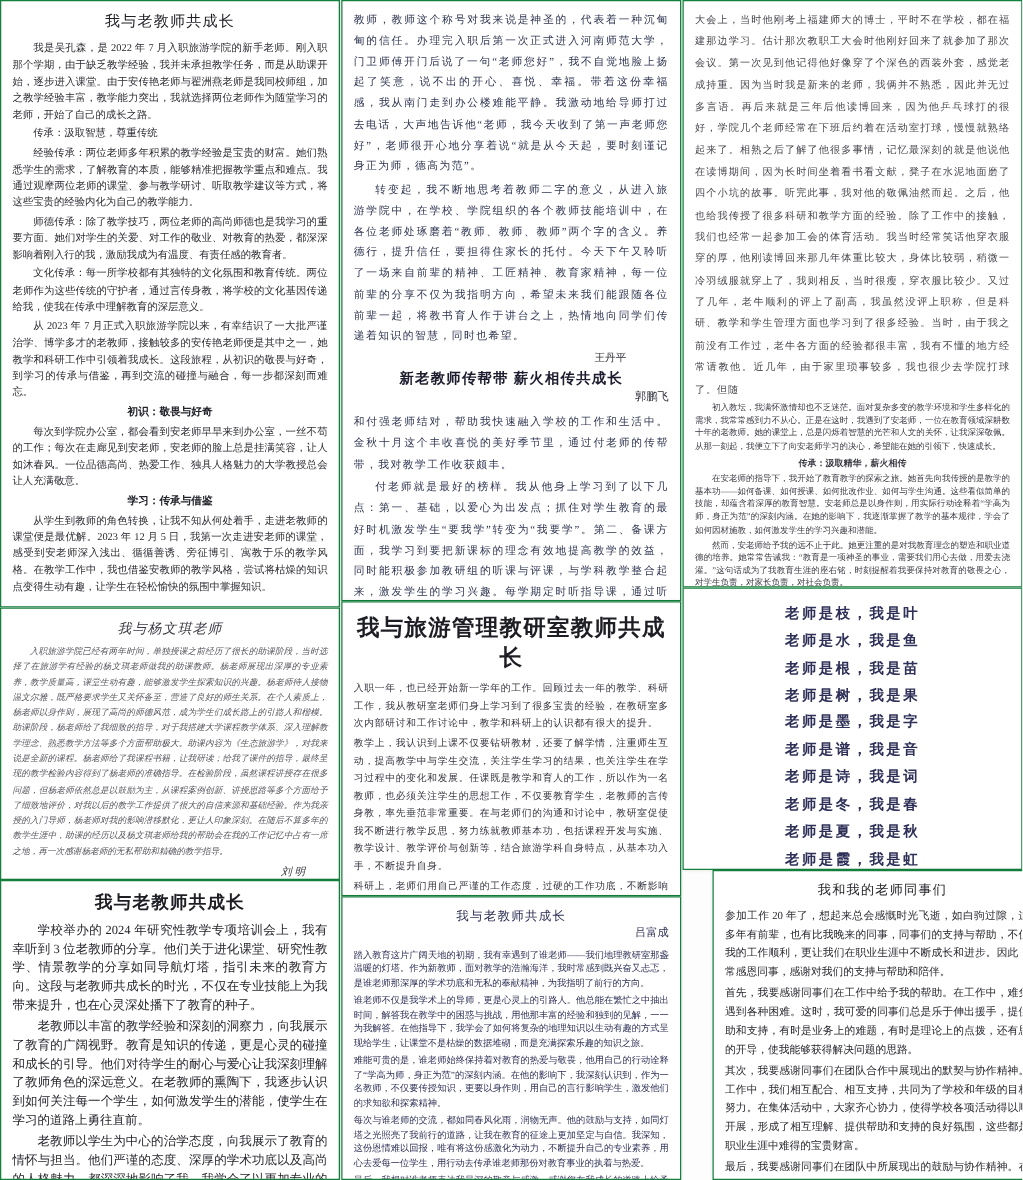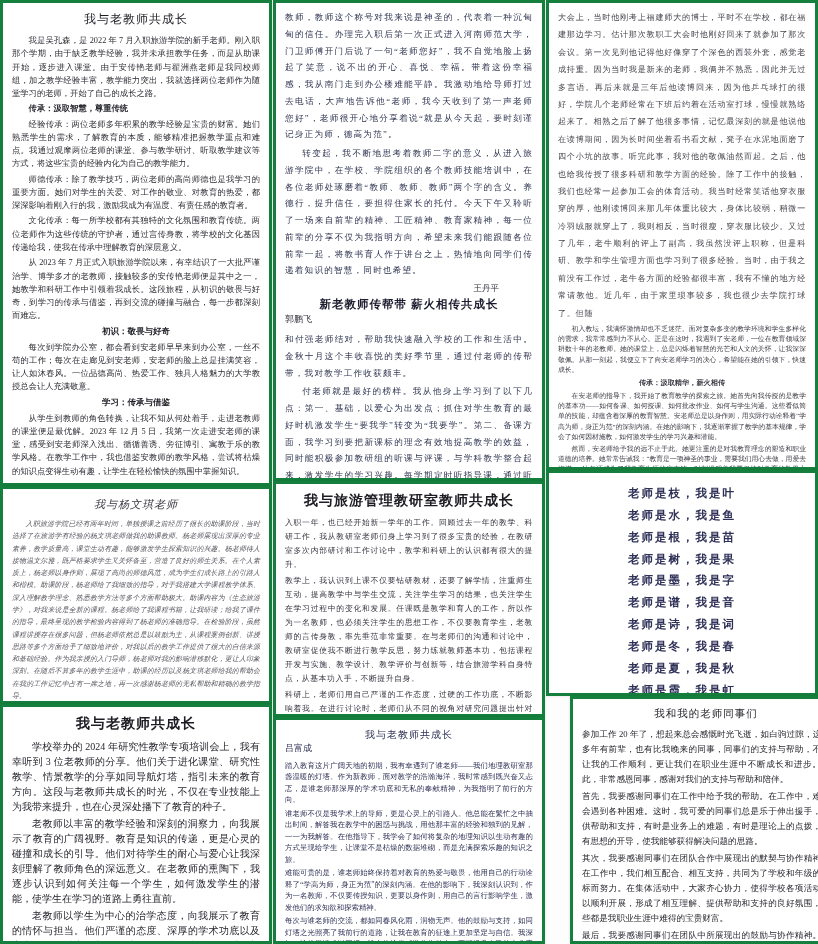--- a/index.html
+++ b/index.html
@@ -3,49 +3,49 @@
 <meta charset="utf-8">
 <style>
   html,body{margin:0;padding:0;background:#ffffff;}
   .collage{
     position:relative;width:818px;height:944px;margin:0 auto;
     background:#fdfdfd;overflow:hidden;
     font-family:"Liberation Serif","DejaVu Serif",serif;
   }
   .tile{
     position:absolute;background:#ffffff;overflow:hidden;
-    border:3px solid #15803d;box-sizing:border-box;
+    border:1px solid #15803d;box-sizing:border-box;
     box-shadow:0 0 3px rgba(0,0,0,.12);
     padding:6px 9px;
   }
   .doc-title{
     text-align:center;color:#1d1d24;font-size:12px;font-weight:normal;
     margin:2px 0 6px 0;letter-spacing:1px;
   }
   .doc-title.bold{font-weight:bold;font-size:14px;}
-  .author{text-align:left;font-size:9px;color:#2c2c3a;margin:0 0 5px 0;}
+  .author{text-align:right;font-size:9px;color:#2c2c3a;margin:0 0 5px 0;}
   .para{
     font-size:8px;line-height:1.6;color:#2b2b33;text-align:justify;
     text-indent:2em;margin:0 0 2px 0;
   }
   .h-center{
     text-align:center;font-size:8.5px;font-weight:bold;color:#22222b;
     margin:3px 0;text-indent:0;
   }
   .sig{
     text-align:right;font-size:8.5px;color:#33333d;margin:4px 18px 2px 0;
   }
   
   .t1 .para{font-size:8.3px;}
   .t2 .para{font-size:6.9px;line-height:1.78;color:#55555e;filter:blur(.2px);}
   .t2 .doc-title{font-size:11px;color:#3a3a45;}
   .t3 .para{font-size:10px;line-height:1.5;color:#1f1f28;}
   .t4 .para{font-size:8.6px;line-height:1.95;letter-spacing:1.2px;color:#2f3550;}
   .t4 .doc-title{font-weight:bold;font-size:11.5px;color:#1c1c2e;margin-bottom:1px;}
-  .t5 .doc-title{font-weight:bold;font-size:14px;}
+  .t5 .doc-title{font-weight:bold;font-size:18px;}
   .t5 .para{font-size:7.8px;line-height:1.8;letter-spacing:.6px;color:#33333f;}
   .t6 .doc-title{font-size:10px;color:#2e3055;margin-bottom:0;}
   .t6 .author{color:#2e3055;}
   .t6 .para{font-size:7.4px;line-height:1.55;color:#2e3055;filter:blur(.15px);}
   .t7 .p-wide{font-size:8.1px;line-height:2.15;letter-spacing:.7px;color:#47474f;text-indent:0;}
   .t7 .p-small{font-size:6.8px;line-height:1.5;color:#3a3a44;filter:blur(.15px);}
   .t7 .h-center{font-size:7.2px;color:#3a3a44;}
   .t8 .verse{
     text-align:center;font-size:11.5px;font-weight:bold;color:#2e3057;
     line-height:1.9;margin:0;letter-spacing:2px;filter:blur(.2px);
@@ -54,21 +54,21 @@
   .t9 .para{font-size:8.6px;line-height:1.75;color:#26262e;}
 </style>
 </head>
 <body>
 
 <div class="collage">
 
   <div class="tile t1" style="left:0;top:0;width:272px;height:486px;">
     <div class="doc-title">我与老教师共成长</div>
     <p class="para">我是吴孔森，是 2022 年 7 月入职旅游学院的新手老师。刚入职那个学期，由于缺乏教学经验，我并未承担教学任务，而是从助课开始，逐步进入课堂。由于安传艳老师与翟洲燕老师是我同校师组，加之教学经验丰富，教学能力突出，我就选择两位老师作为随堂学习的老师，开始了自己的成长之路。</p>
-    <p class="para" style="font-weight:bold;">传承：汲取智慧，尊重传统</p>
+    <p class="para" style="font-weight:normal;">传承：汲取智慧，尊重传统</p>
     <p class="para">经验传承：两位老师多年积累的教学经验是宝贵的财富。她们熟悉学生的需求，了解教育的本质，能够精准把握教学重点和难点。我通过观摩两位老师的课堂、参与教学研讨、听取教学建议等方式，将这些宝贵的经验内化为自己的教学能力。</p>
     <p class="para">师德传承：除了教学技巧，两位老师的高尚师德也是我学习的重要方面。她们对学生的关爱、对工作的敬业、对教育的热爱，都深深影响着刚入行的我，激励我成为有温度、有责任感的教育者。</p>
     <p class="para">文化传承：每一所学校都有其独特的文化氛围和教育传统。两位老师作为这些传统的守护者，通过言传身教，将学校的文化基因传递给我，使我在传承中理解教育的深层意义。</p>
     <p class="para">从 2023 年 7 月正式入职旅游学院以来，有幸结识了一大批严谨治学、博学多才的老教师，接触较多的安传艳老师便是其中之一，她教学和科研工作中引领着我成长。这段旅程，从初识的敬畏与好奇，到学习的传承与借鉴，再到交流的碰撞与融合，每一步都深刻而难忘。</p>
     <div class="h-center">初识：敬畏与好奇</div>
     <p class="para">每次到学院办公室，都会看到安老师早早来到办公室，一丝不苟的工作；每次在走廊见到安老师，安老师的脸上总是挂满笑容，让人如沐春风。一位品德高尚、热爱工作、独具人格魅力的大学教授总会让人充满敬意。</p>
     <div class="h-center">学习：传承与借鉴</div>
     <p class="para">从学生到教师的角色转换，让我不知从何处着手，走进老教师的课堂便是最优解。2023 年 12 月 5 日，我第一次走进安老师的课堂，感受到安老师深入浅出、循循善诱、旁征博引、寓教于乐的教学风格。在教学工作中，我也借鉴安教师的教学风格，尝试将枯燥的知识点变得生动有趣，让学生在轻松愉快的氛围中掌握知识。</p>
 
   </div>

